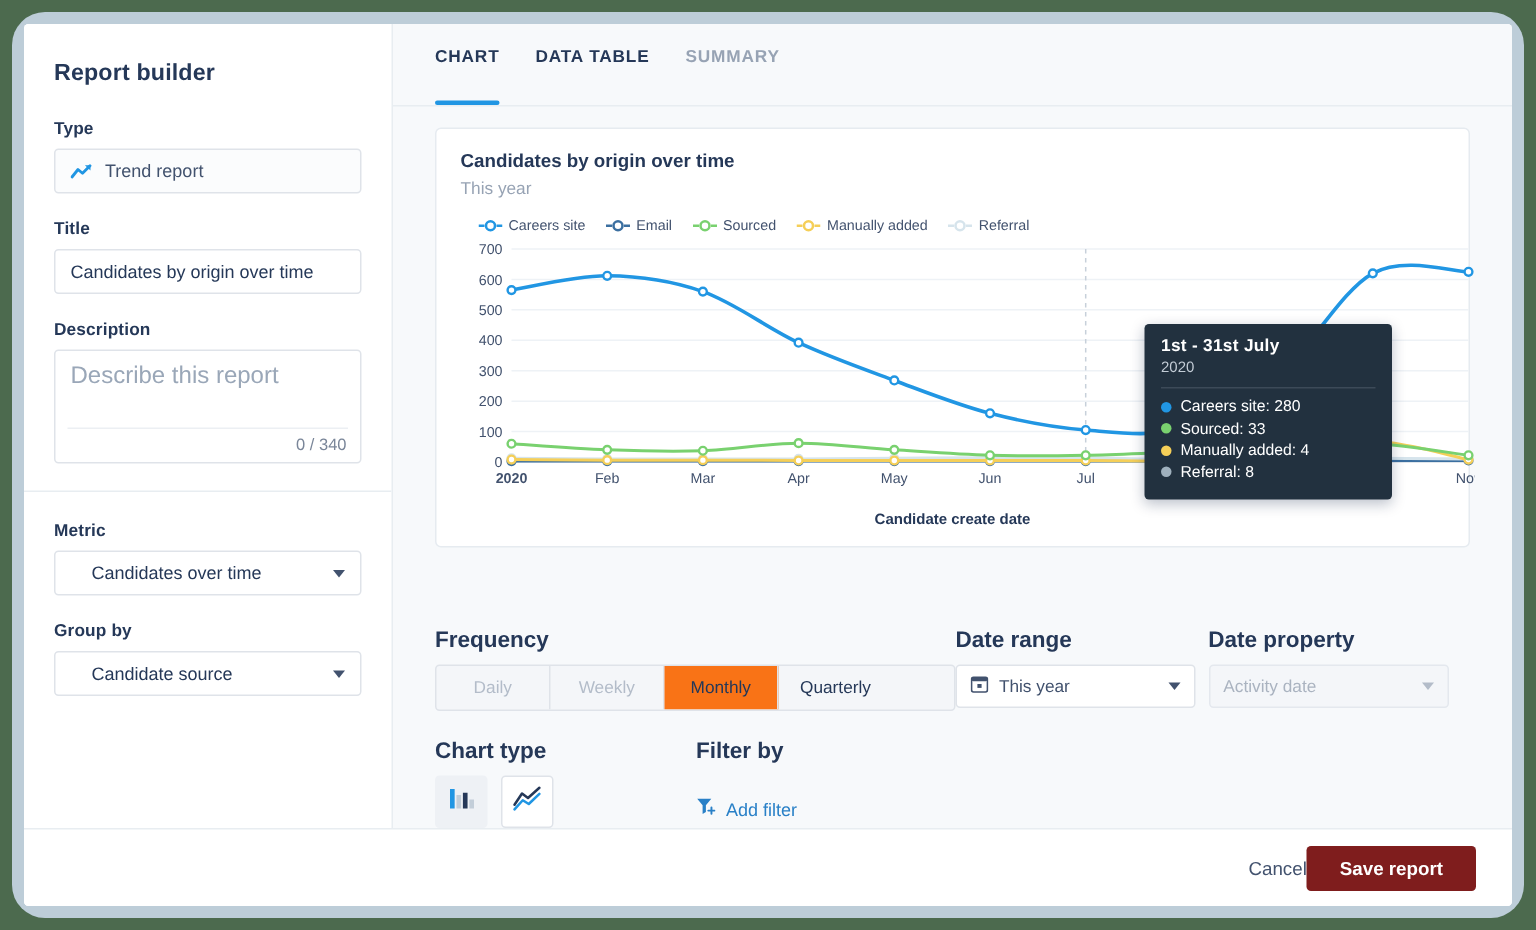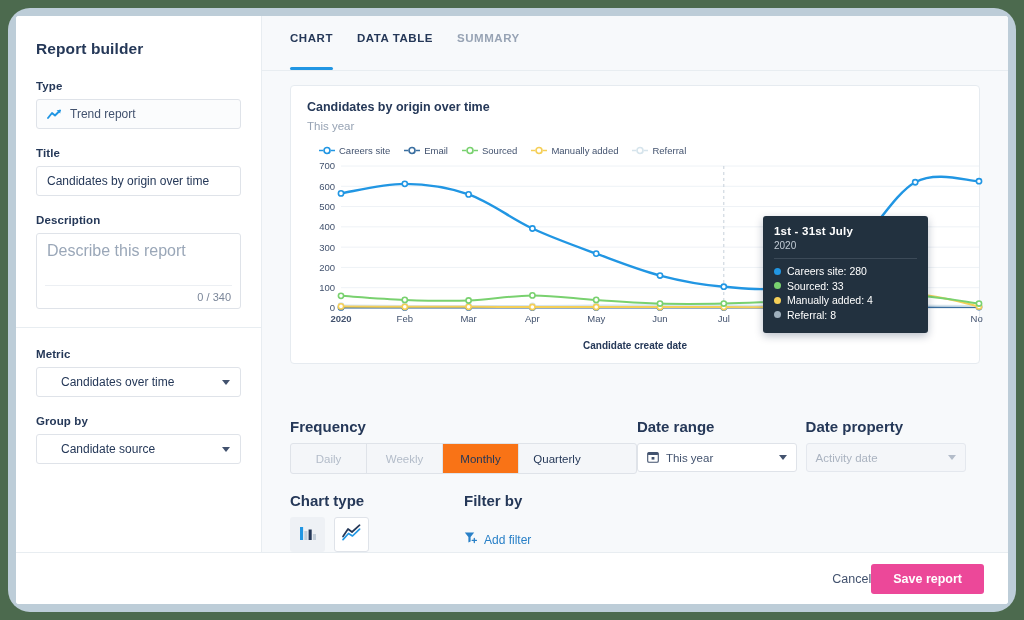--- a/index.html
+++ b/index.html
@@ -162,21 +162,21 @@
   }
 
   
   #footer {
     height: 52px; border-top: 1px solid #e8edf1; background: #ffffff;
     display: flex; align-items: center; justify-content: flex-end;
     padding-right: 24px; flex: none;
   }
   #cancel-btn { font-size: 12.5px; color: #42526e; cursor: pointer; }
   #save-btn {
-    background: #ec4899; color: #ffffff; font-size: 12.5px; font-weight: bold;
+    background: #7f1d1d; color: #ffffff; font-size: 12.5px; font-weight: bold;
     border: none; border-radius: 3px; height: 30px; padding: 4px 22px; cursor: pointer;
     font-family: "Liberation Sans", sans-serif;
   }
   .tick-txt { font-size: 9.5px; fill: #42526e; font-family: "Liberation Sans", sans-serif; }
 </style>
 </head>
 <body>
 
 <div id="app-frame">
  <div id="window">

